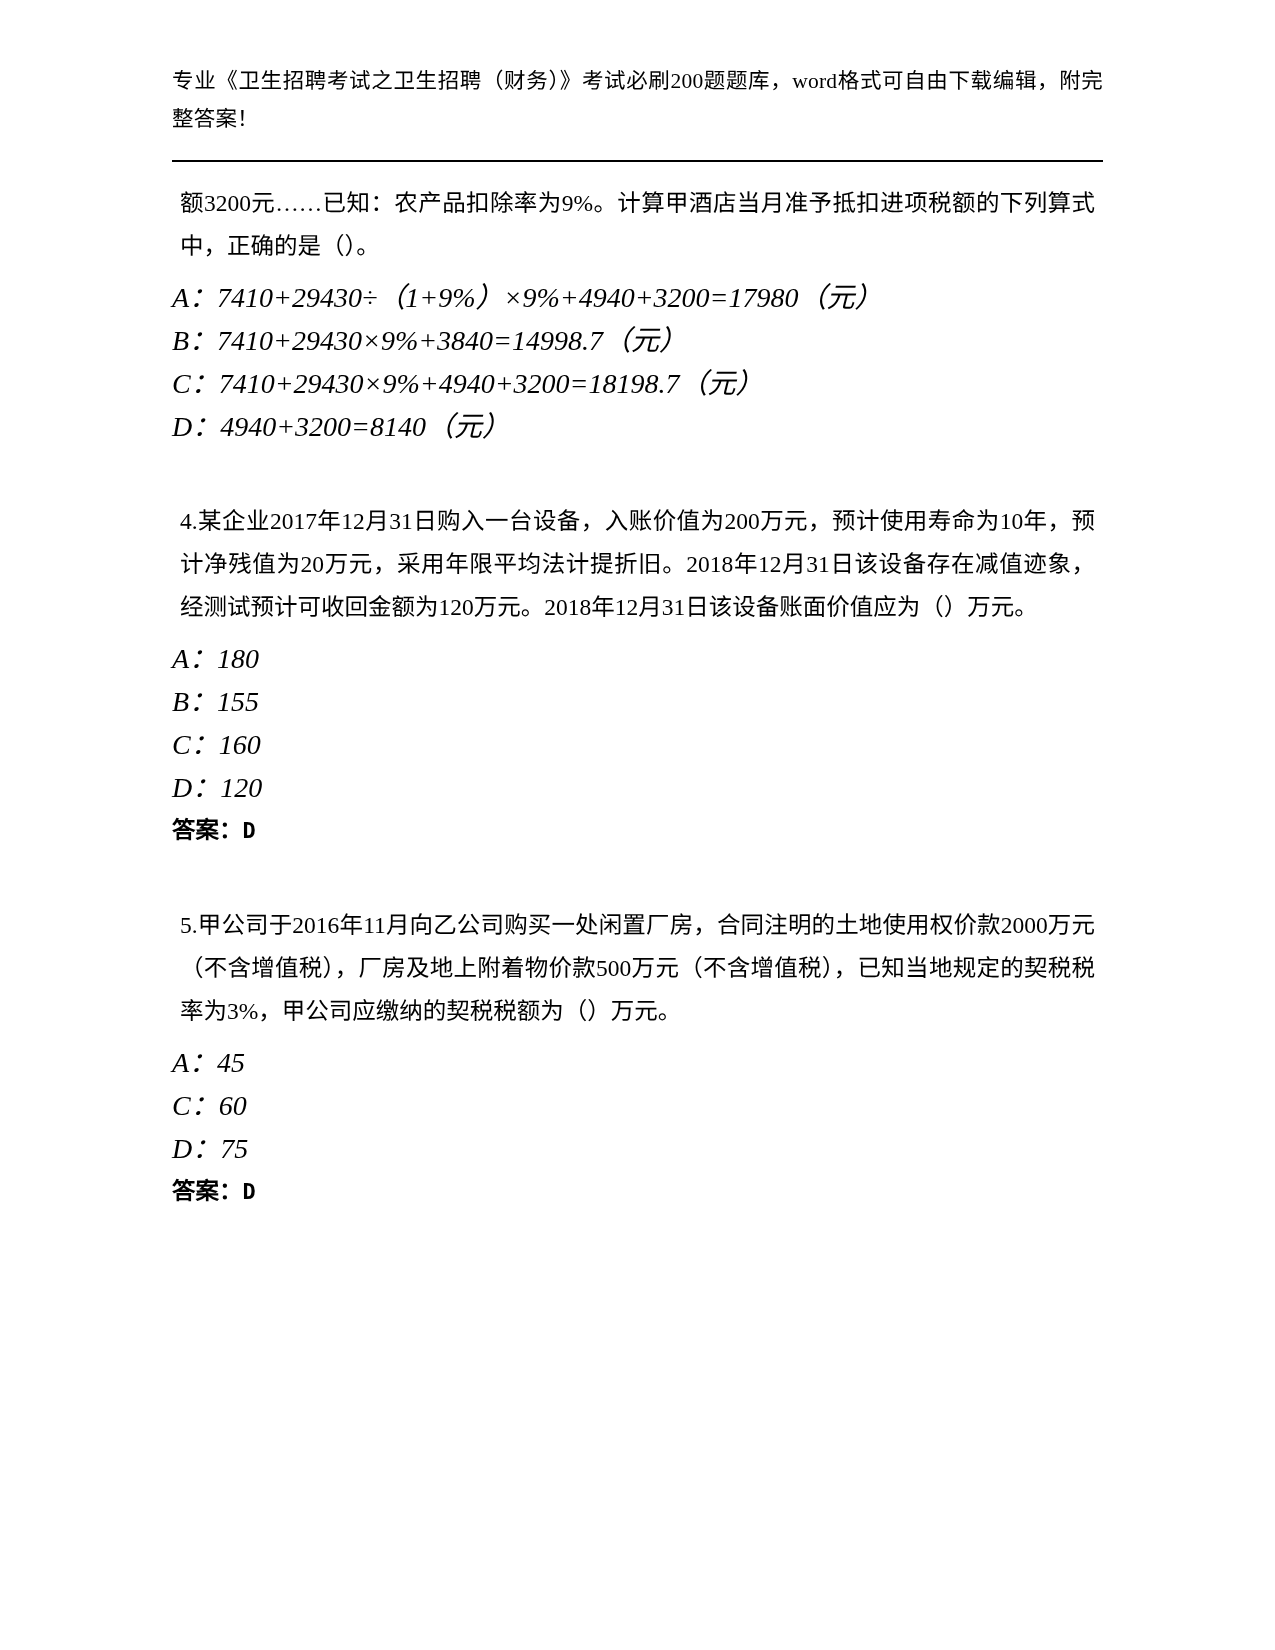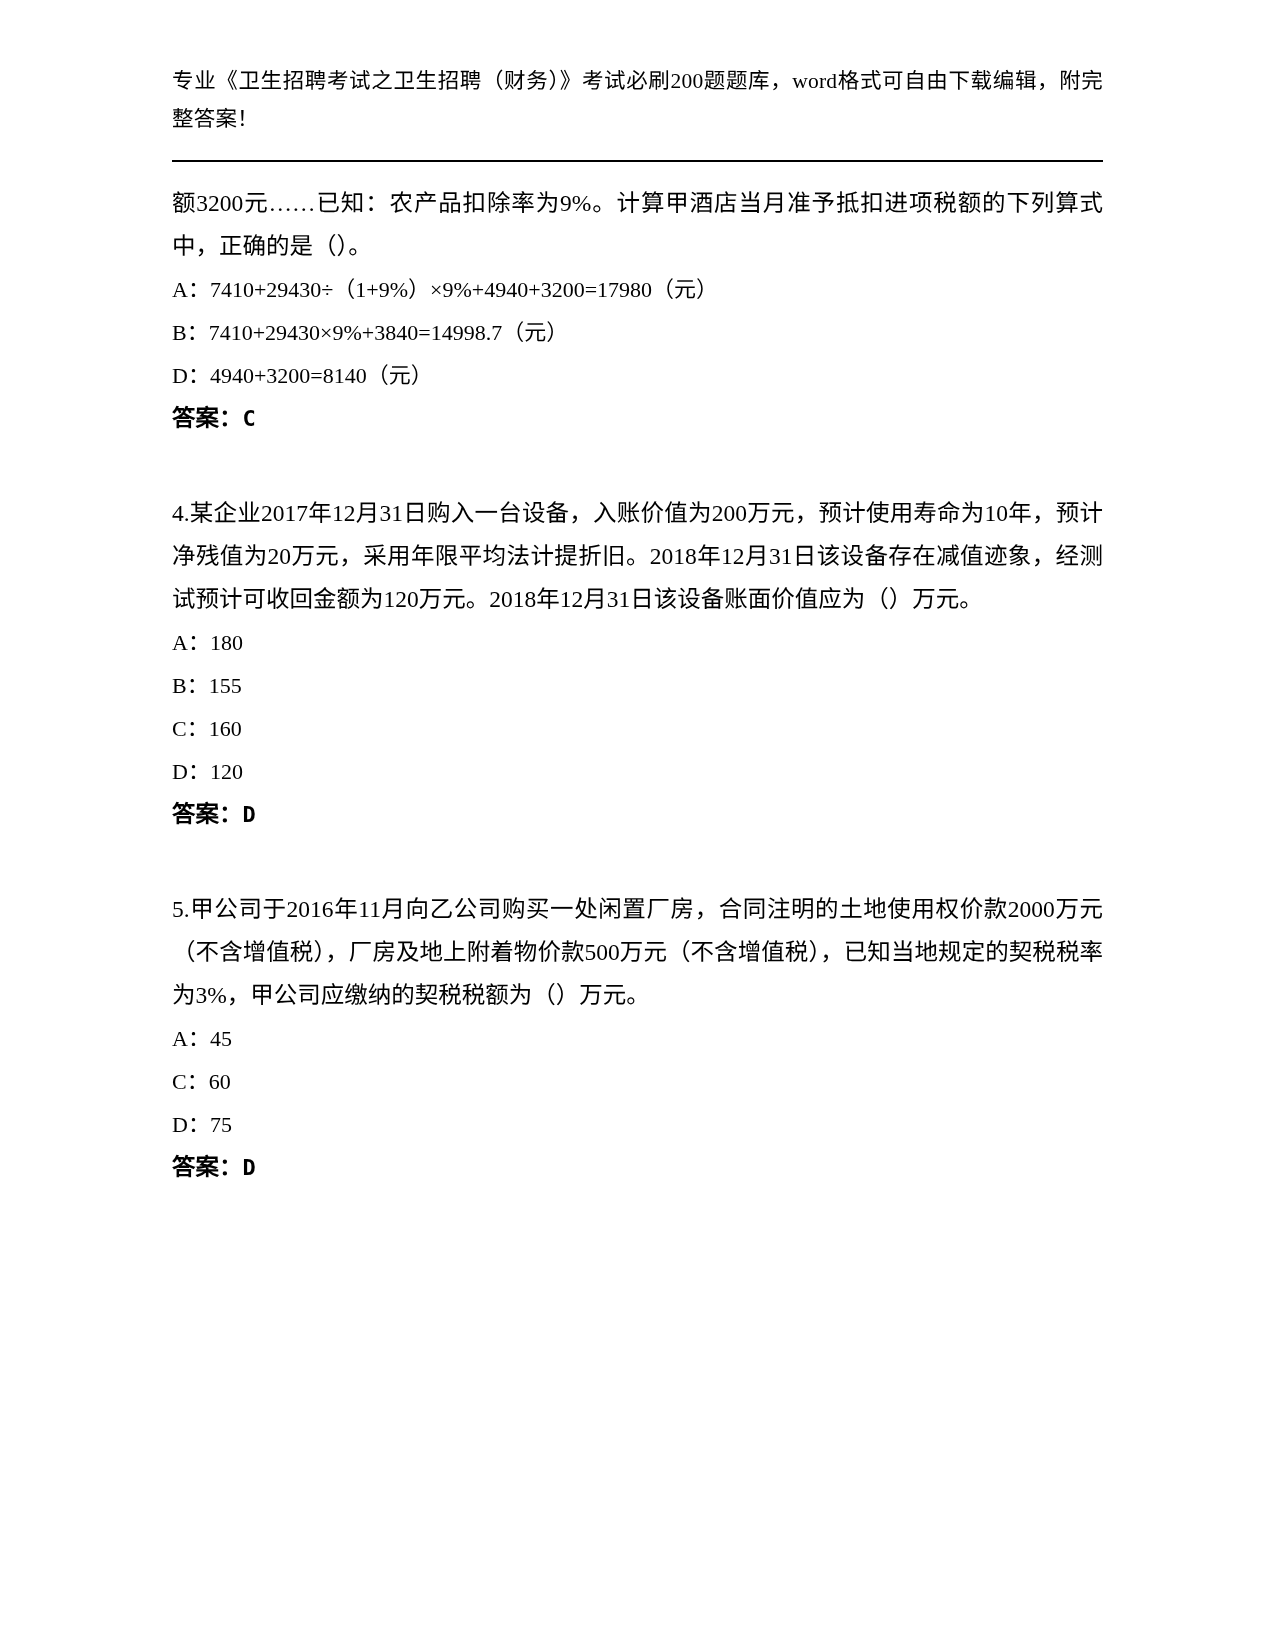--- a/index.html
+++ b/index.html
@@ -34,26 +34,27 @@
     height: 0;
   }
   .body-block {
     margin-top: 20px;
   }
   .q-stem {
     font-size: 23.5px;
     line-height: 43px;
     text-align: justify;
     text-justify: inter-ideograph;
-    margin: 0;
+    margin: 8px;
   }
   .opt {
-    font-size: 22px;
+    font-size: 28px;
     line-height: 43px;
     margin: 0;
+    font-style: italic;
   }
   .answer {
     font-size: 23.5px;
     line-height: 43px;
     margin: 0;
     font-weight: bold;
   }
   .answer .ans-letter {
     font-family: "DejaVu Sans Mono", monospace;
     font-weight: bold;
@@ -70,22 +71,22 @@
 
   <div class="header">专业《卫生招聘考试之卫生招聘（财务）》考试必刷200题题库，word格式可自由下载编辑，附完整答案！</div>
   <hr class="header-rule">
 
   <div class="body-block">
 
     <div>
       <p class="q-stem">额3200元……已知：农产品扣除率为9%。计算甲酒店当月准予抵扣进项税额的下列算式中，正确的是（）。</p>
       <p class="opt">A：7410+29430÷（1+9%）×9%+4940+3200=17980（元）</p>
       <p class="opt">B：7410+29430×9%+3840=14998.7（元）</p>
+      <p class="opt">C：7410+29430×9%+4940+3200=18198.7（元）</p>
       <p class="opt">D：4940+3200=8140（元）</p>
-      <p class="answer"><span>答案：</span><span class="ans-letter">C</span></p>
     </div>
 
     <div class="q-block">
       <p class="q-stem">4.某企业2017年12月31日购入一台设备，入账价值为200万元，预计使用寿命为10年，预计净残值为20万元，采用年限平均法计提折旧。2018年12月31日该设备存在减值迹象，经测试预计可收回金额为120万元。2018年12月31日该设备账面价值应为（）万元。</p>
       <p class="opt">A：180</p>
       <p class="opt">B：155</p>
       <p class="opt">C：160</p>
       <p class="opt">D：120</p>
       <p class="answer"><span>答案：</span><span class="ans-letter">D</span></p>
     </div>

